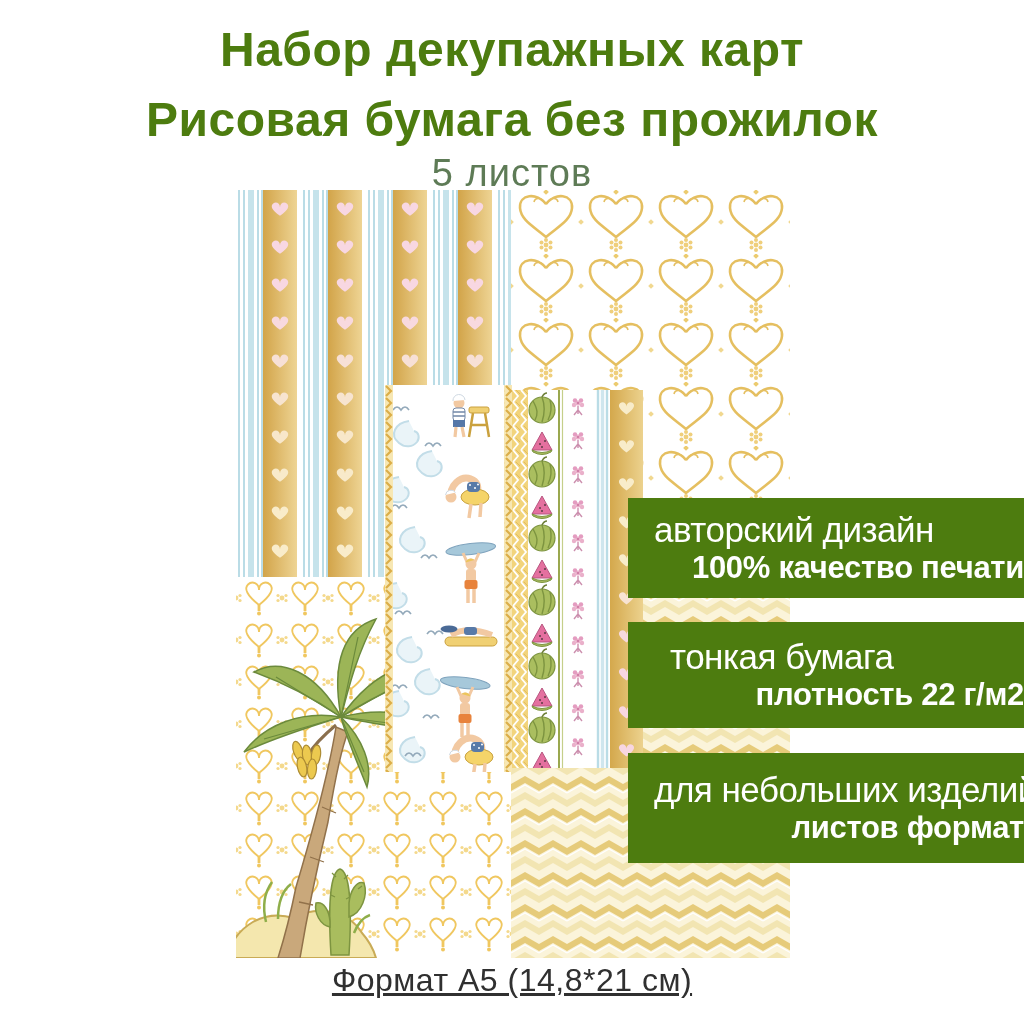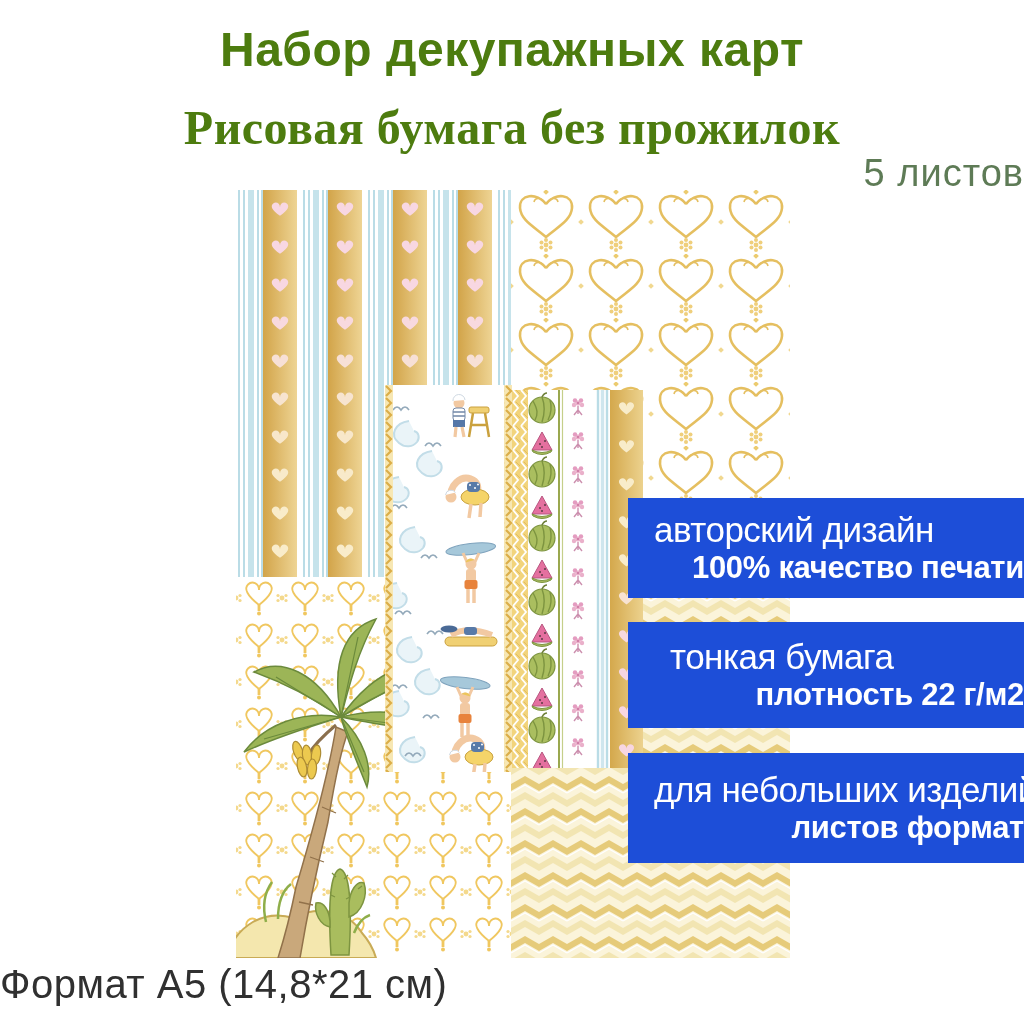--- a/index.html
+++ b/index.html
@@ -2,44 +2,44 @@
 <html><head>
 <meta charset="utf-8">
 <style>
   html,body{margin:0;padding:0;}
   body{width:1024px;height:1021px;font-family:"Liberation Sans",sans-serif;background:#fff;}
   .stage{position:relative;width:1024px;height:1021px;background:#ffffff;overflow:hidden;}
 
   .title-line{position:absolute;left:0;width:100%;text-align:center;color:#4d7c0f;
               font-weight:700;font-size:48px;letter-spacing:.5px;white-space:nowrap;}
   .t1{top:22px;}
-  .t2{top:100px;font-family:Liberation Serif, serif;}
-  .subtitle{position:absolute;top:152px;left:0;width:100%;text-align:right;color:#5e7b56;
+  .t2{top:92px;}
+  .subtitle{position:absolute;top:152px;left:0;width:100%;text-align:center;color:#5e7b56;
             font-weight:400;font-size:38px;letter-spacing:1px;}
 
   .collage{position:absolute;left:236px;top:190px;width:554px;height:768px;}
   .sheet{position:absolute;display:block;}
   .s1{left:0;top:0;}
   .s2{left:275px;top:0;}
   .s5{left:0;top:387px;}
   .s6{left:275px;top:390px;}
   .strip-beach{left:149px;top:195px;z-index:2;}
   .strip-wm{left:276px;top:200px;z-index:2;}
 
-  .badge{position:absolute;left:628px;width:396px;background:#1d4ed8;color:#ffffff;
+  .badge{position:absolute;left:628px;width:396px;background:#4d7c0f;color:#ffffff;
          display:flex;flex-direction:column;justify-content:center;gap:3px;
          padding-left:26px;box-sizing:border-box;z-index:5;}
   .b1{top:498px;height:100px;}
   .b2{top:622px;height:106px;padding-left:42px;}
   .b3{top:753px;height:110px;}
   .badge .l1{font-size:35px;font-weight:400;letter-spacing:-.5px;line-height:1.05;white-space:nowrap;}
   .badge .l2{font-size:31px;font-weight:700;letter-spacing:-.3px;line-height:1.05;white-space:nowrap;text-align:right;}
 
-  .footer{position:absolute;top:962px;left:0;width:100%;
-          color:#303030;font-size:40px;font-weight:400;letter-spacing:.5px;}
+  .footer{position:absolute;top:962px;left:0;width:100%;text-align:center;
+          color:#303030;font-size:32px;font-weight:400;letter-spacing:.5px;text-decoration:underline;}
 </style>
 </head>
 <body>
 
 <div class="stage">
 
   <div class="title-line t1">Набор декупажных карт</div>
   <div class="title-line t2">Рисовая бумага без прожилок</div>
   <div class="subtitle">5 листов</div>
 

